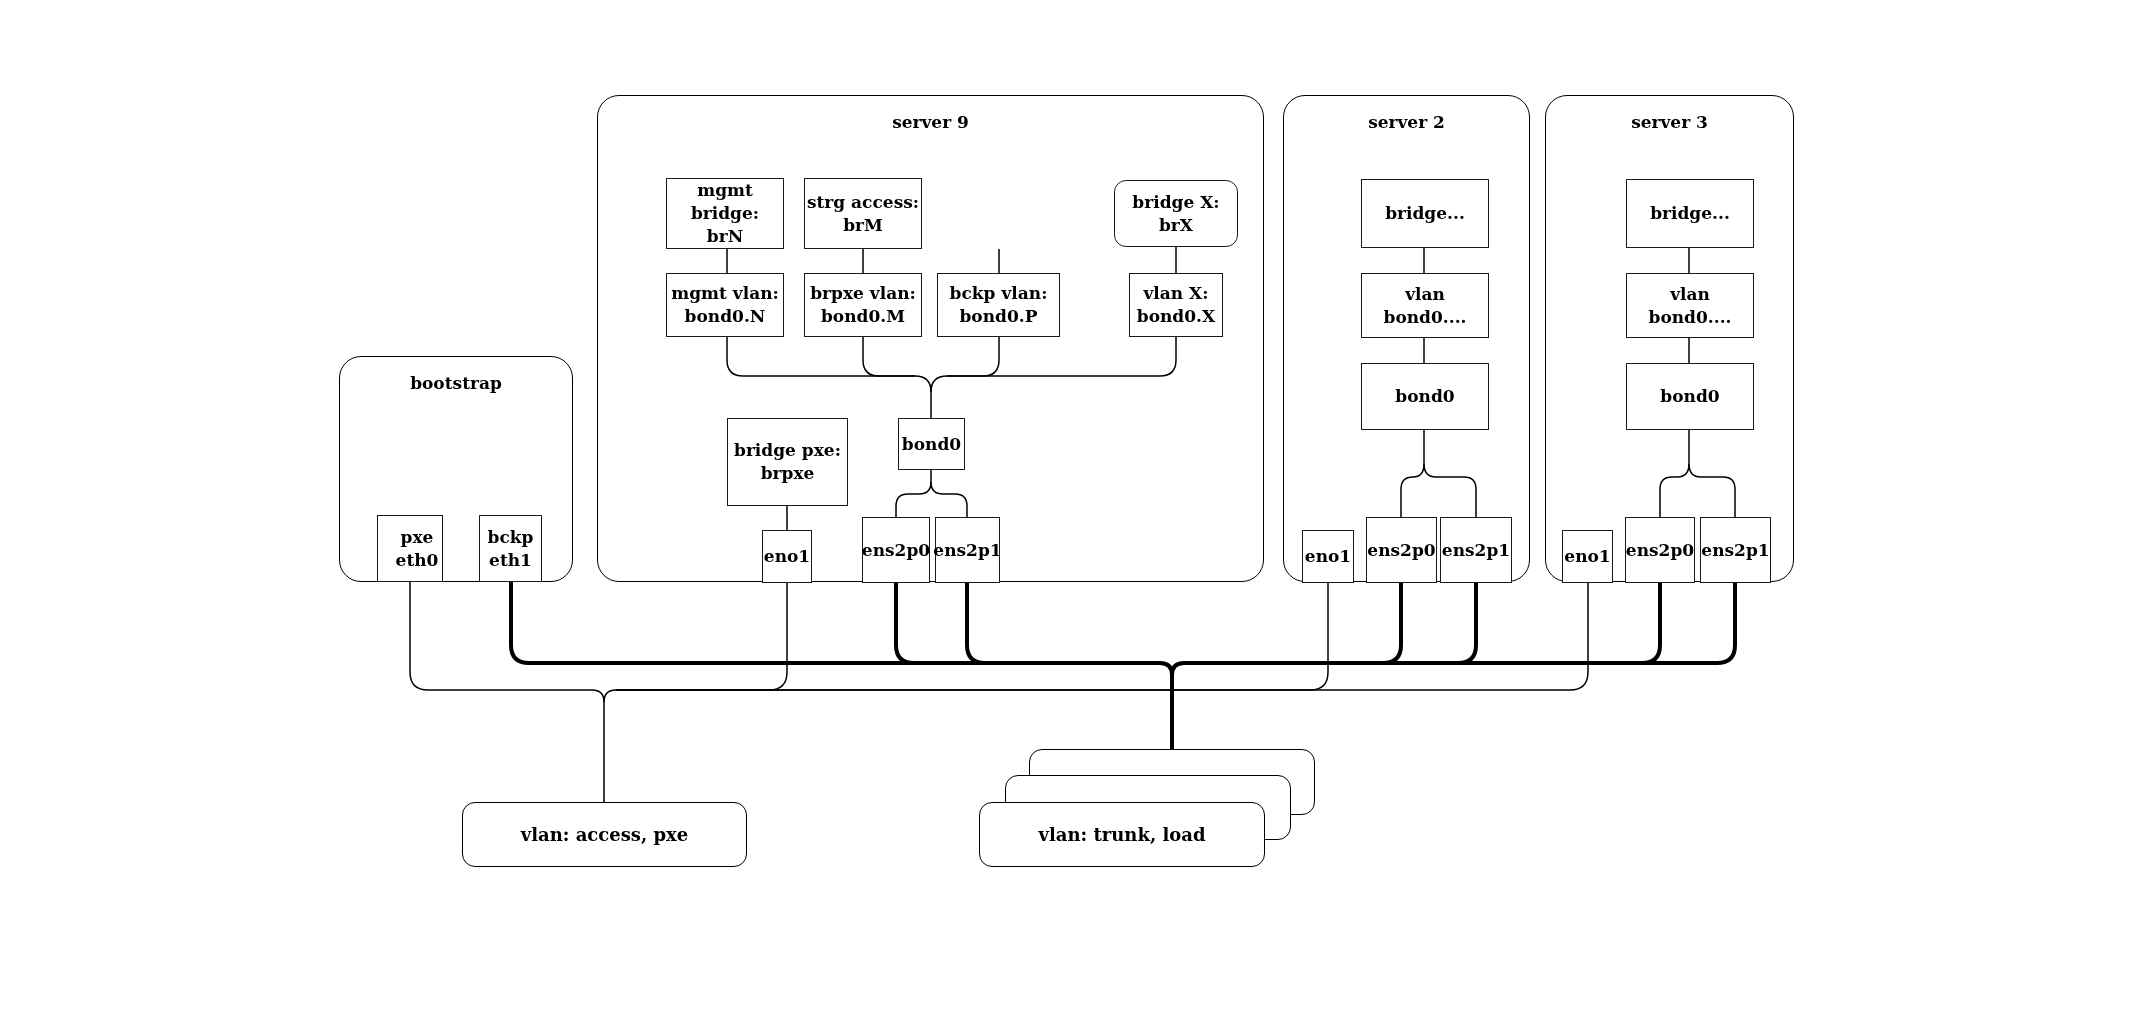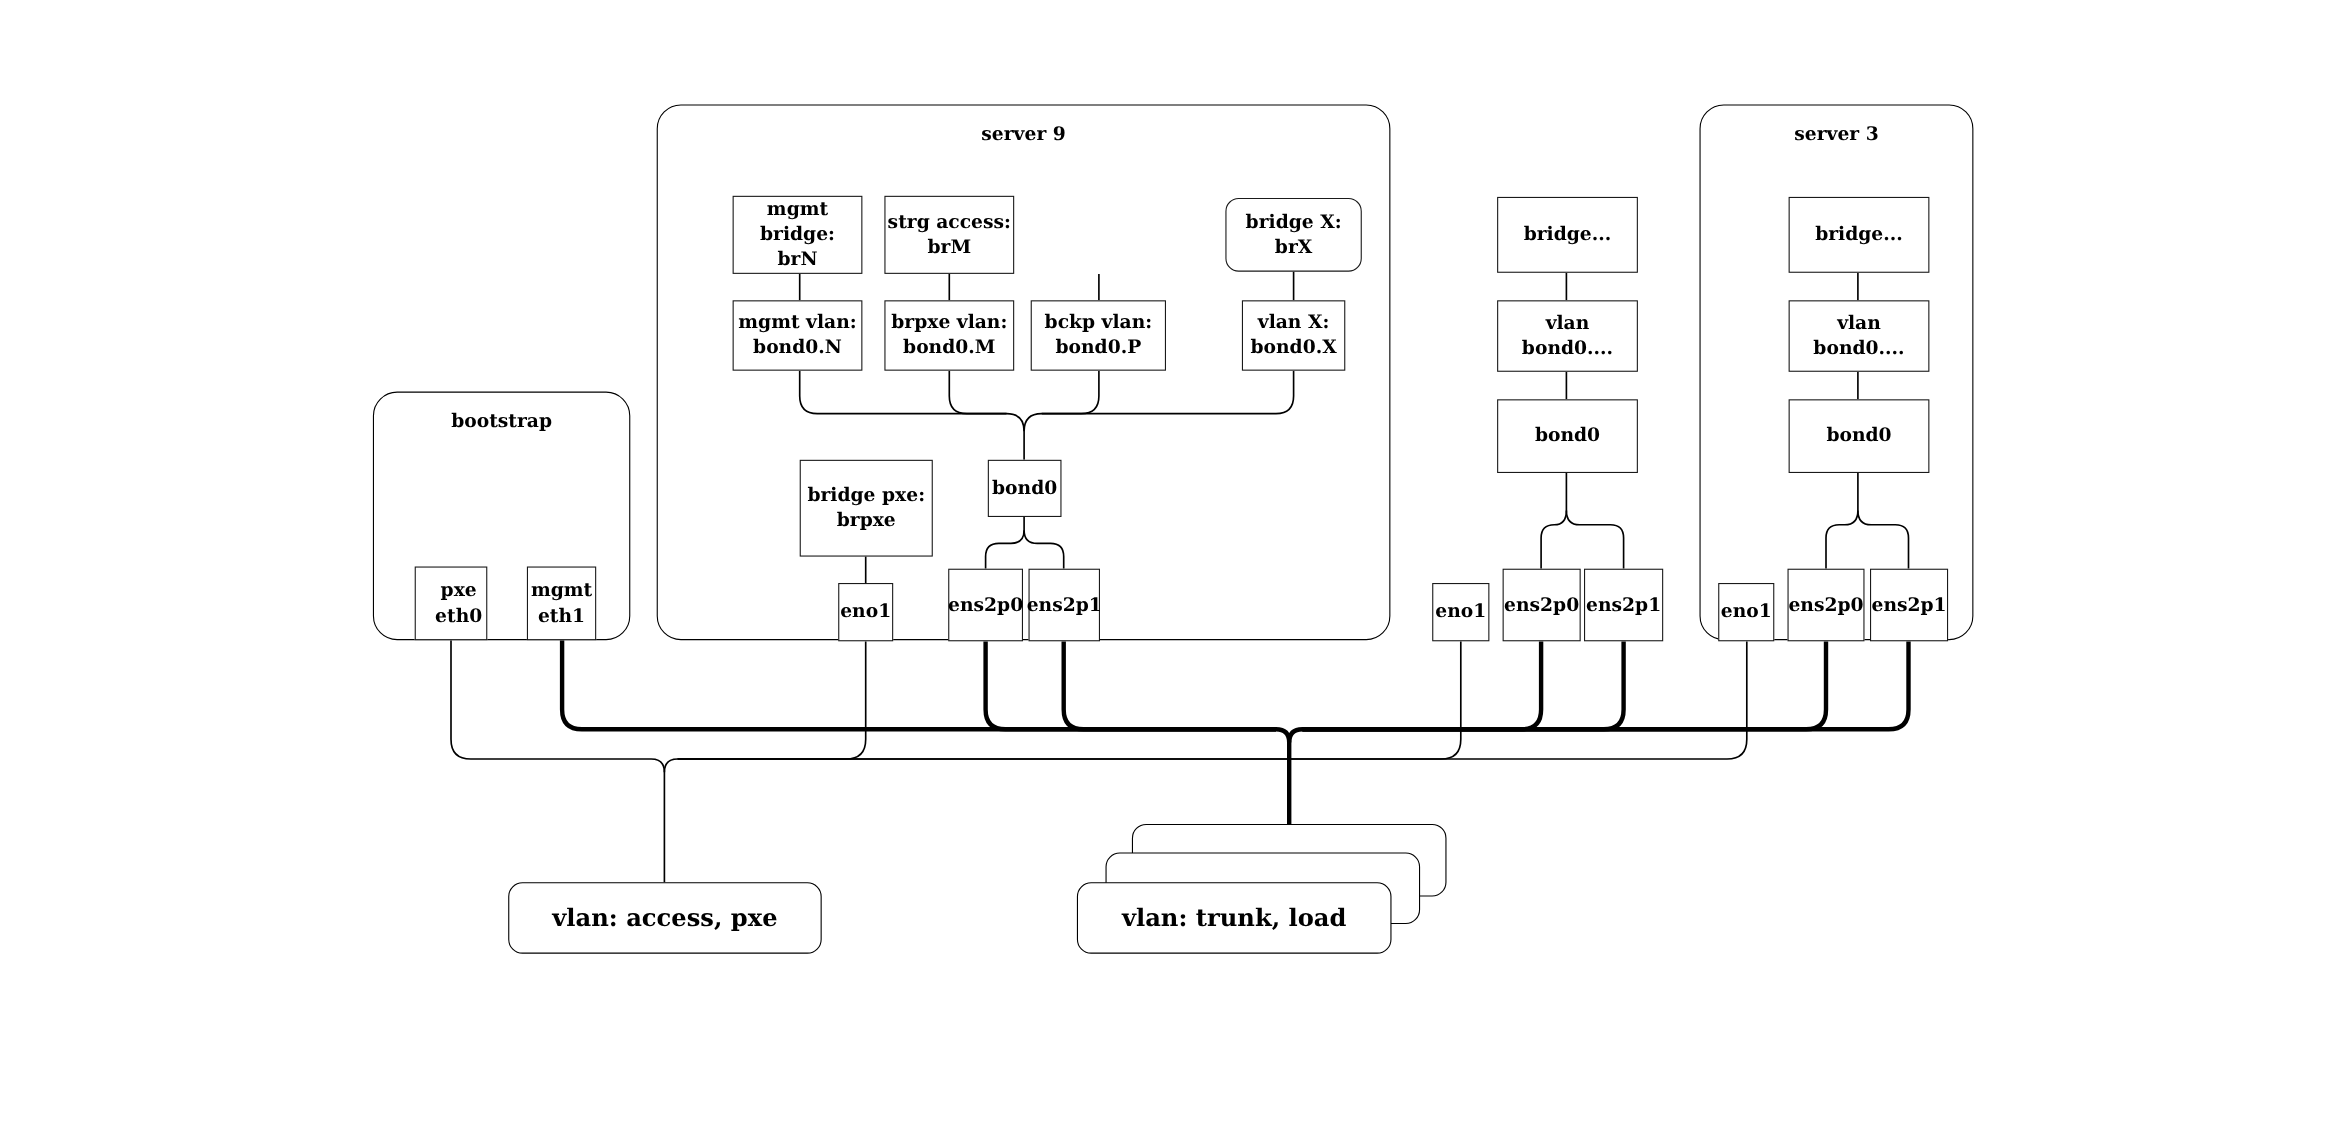--- a/index.html
+++ b/index.html
@@ -36,21 +36,21 @@
     white-space:pre-line;
   }
   .netbox{
     position:absolute;
     border:1.5px solid #000;
     border-radius:13px;
     background:#ffffff;
     z-index:3;
     box-sizing:border-box;
     display:flex;align-items:center;justify-content:center;
-    font-weight:bold;font-size:22px;color:#000;
+    font-weight:bold;font-size:18px;color:#000;
   }
 </style>
 </head>
 <body>
 
 <div class="canvas">
 
   <svg class="wires" width="2130" height="1024" viewBox="0 0 2130 1024">
     <g stroke="#000000" fill="none" stroke-width="1.5">
 
@@ -94,21 +94,21 @@
       <path d="M1660 583 V645 Q1660 663 1642 663 H1184"></path>
       <path d="M1735 583 V645 Q1735 663 1717 663 H1184"></path>
     </g>
   </svg>
 
   <div class="container" style="left:339px;top:356px;width:234px;height:226px;">
     <div class="container-title">bootstrap</div>
   </div>
   <div class="node" style="left:377px;top:515px;width:66px;height:67px;padding-left:14px;">pxe
 eth0</div>
-  <div class="node" style="left:479px;top:515px;width:63px;height:67px;">mgmt
+  <div class="node" style="left:479px;top:515px;width:63px;height:67px;">bckp
 eth1</div>
 
   <div class="container" style="left:597px;top:95px;width:667px;height:487px;">
     <div class="container-title">server 9</div>
   </div>
   <div class="node" style="left:666px;top:178px;width:118px;height:71px;">mgmt bridge:
 brN</div>
   <div class="node" style="left:804px;top:178px;width:118px;height:71px;">strg access:
 brM</div>
   <div class="node" style="left:1114px;top:180px;width:124px;height:67px;border-radius:12px;">bridge X: brX</div>
@@ -120,20 +120,23 @@
 bond0.P</div>
   <div class="node" style="left:1129px;top:273px;width:94px;height:64px;">vlan X:
 bond0.X</div>
   <div class="node" style="left:727px;top:418px;width:121px;height:88px;">bridge pxe:
 brpxe</div>
   <div class="node" style="left:898px;top:418px;width:67px;height:52px;">bond0</div>
   <div class="node" style="left:762px;top:530px;width:50px;height:53px;">eno1</div>
   <div class="node" style="left:862px;top:517px;width:68px;height:66px;">ens2p0</div>
   <div class="node" style="left:935px;top:517px;width:65px;height:66px;">ens2p1</div>
 
+  <div class="container" style="left:1283px;top:95px;width:247px;height:487px;">
+    <div class="container-title">server 2</div>
+  </div>
   <div class="node" style="left:1361px;top:179px;width:128px;height:69px;">bridge...</div>
   <div class="node" style="left:1361px;top:273px;width:128px;height:65px;">vlan
 bond0....</div>
   <div class="node" style="left:1361px;top:363px;width:128px;height:67px;">bond0</div>
   <div class="node" style="left:1302px;top:530px;width:52px;height:53px;">eno1</div>
   <div class="node" style="left:1366px;top:517px;width:71px;height:66px;">ens2p0</div>
   <div class="node" style="left:1440px;top:517px;width:72px;height:66px;">ens2p1</div>
 
   <div class="container" style="left:1545px;top:95px;width:249px;height:487px;">
     <div class="container-title">server 3</div>

